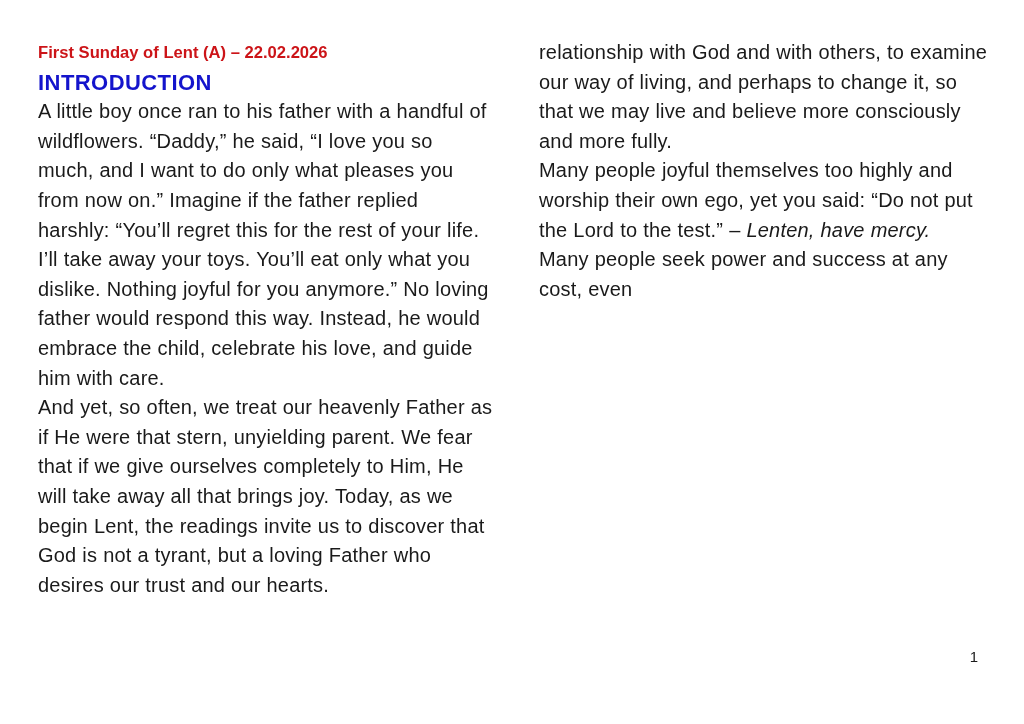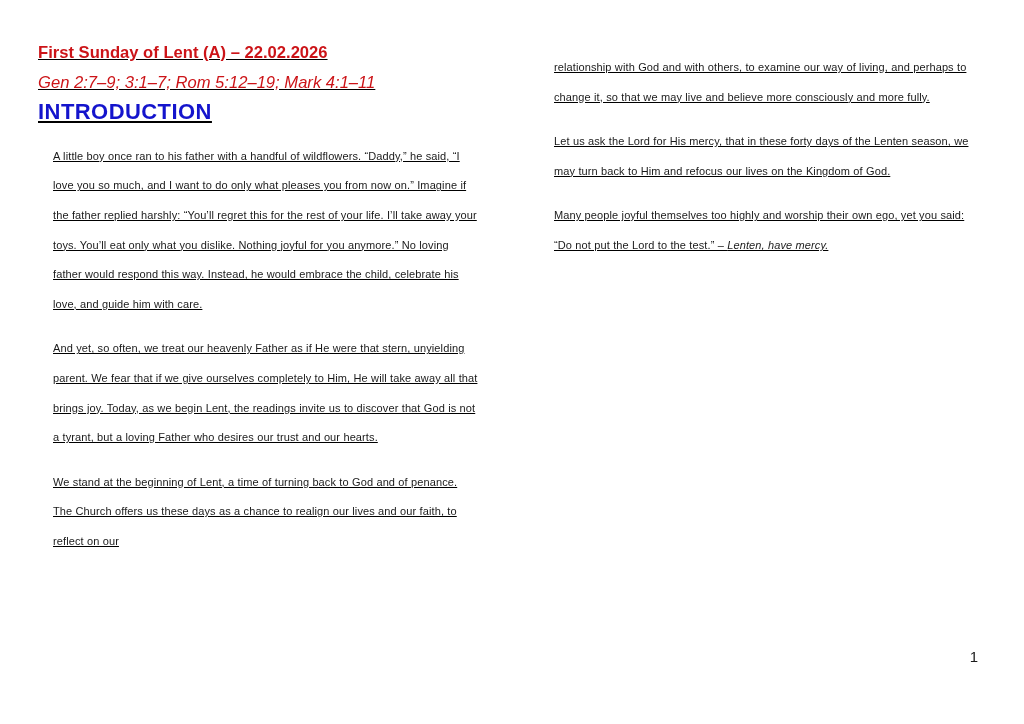--- a/index.html
+++ b/index.html
@@ -14,45 +14,44 @@
     color: #000000;
     overflow: hidden;
   }
 
   .page {
     position: relative;
     width: 1024px;
     height: 724px;
     box-sizing: border-box;
     padding: 38px 30px 0 38px;
-    text-decoration: underline;
   }
 
   .columns {
     display: flex;
     flex-direction: row;
     align-items: flex-start;
     column-gap: 46px;
     width: 956px;
   }
 
   .column {
     width: 455px;
     flex: 0 0 455px;
   }
 
   
   .line,
   .para {
-    font-size: 11px;
+    font-size: 20px;
     line-height: 29.6px;
     letter-spacing: 0.01em;
     word-spacing: 0.01em;
     color: #1a1a1a;
-    margin: 15px;
+    margin: 0;
     text-align: left;
     -webkit-font-smoothing: antialiased;
   }
 
   .para {
     hyphens: none;
   }
 
   
   .h-title {
@@ -99,43 +98,41 @@
 </head>
 <body>
 
 <div class="page">
   <div class="columns">
 
     <div class="column">
 
       <div class="h-title">First Sunday of Lent (A) – 22.02.2026</div>
 
-      <div class="h-readings">Gen 2:7–9; 3:1–7; Rom 5:12–19; Mark 4:1–11</div>
 
       <div class="h-section">INTRODUCTION</div>
 
       <p class="para">A little boy once ran to his father with a handful of wildflowers. “Daddy,” he said, “I love you so much, and I want to do only what pleases you from now on.” Imagine if the father replied harshly: “You’ll regret this for the rest of your life. I’ll take away your toys. You’ll eat only what you dislike. Nothing joyful for you anymore.” No loving father would respond this way. Instead, he would embrace the child, celebrate his love, and guide him with care.</p>
 
       <p class="para">And yet, so often, we treat our heavenly Father as if He were that stern, unyielding parent. We fear that if we give ourselves completely to Him, He will take away all that brings joy. Today, as we begin Lent, the readings invite us to discover that God is not a tyrant, but a loving Father who desires our trust and our hearts.</p>
 
-      <p class="para">We stand at the beginning of Lent, a time of turning back to God and of penance. The Church offers us these days as a chance to realign our lives and our faith, to reflect on our</p>
 
     </div>
 
     <div class="column">
 
       <p class="para">relationship with God and with others, to examine our way of living, and perhaps to change it, so that we may live and believe more consciously and more fully.</p>
 
 
-      <p class="para">Let us ask the Lord for His mercy, that in these forty days of the Lenten season, we may turn back to Him and refocus our lives on the Kingdom of God.</p>
 
 
 
       <p class="para">
         <span>Many people joyful themselves too highly and worship their own ego, yet you said: “Do not put the Lord to the test.” – </span><span class="resp">Lenten, have mercy.</span>
       </p>
 
+      <p class="para">Many people seek power and success at any cost, even</p>
 
     </div>
   </div>
 
   <div class="page-number">1</div>
 </div>
 
 </body></html>

